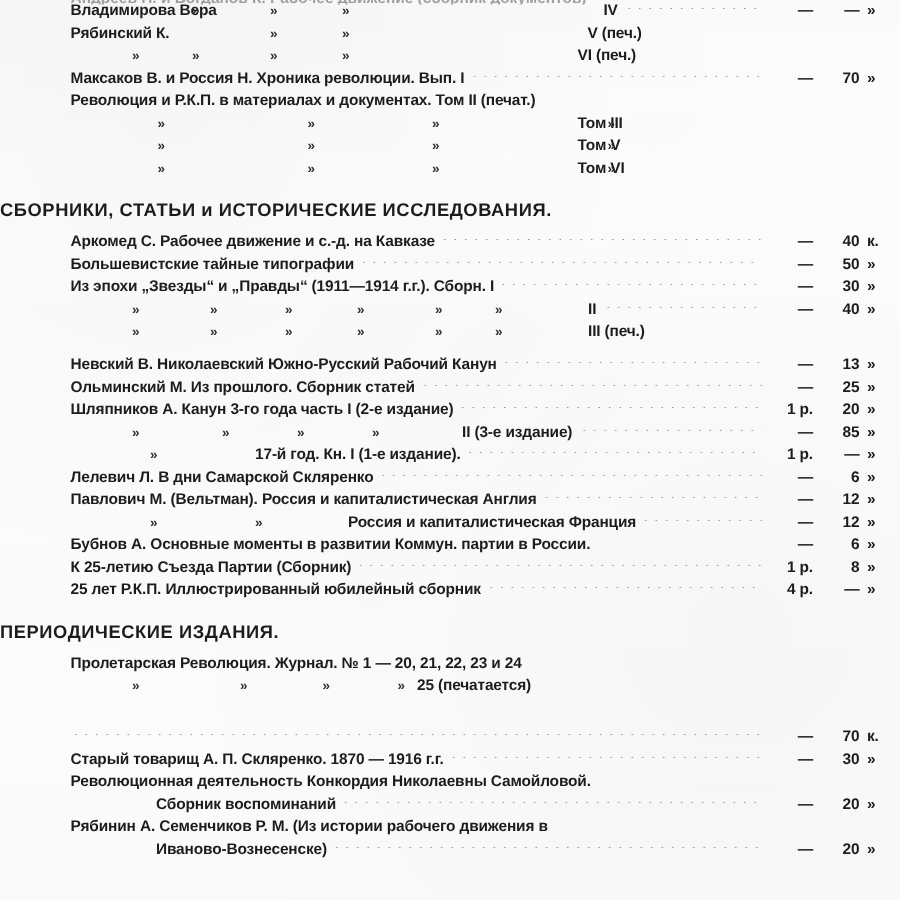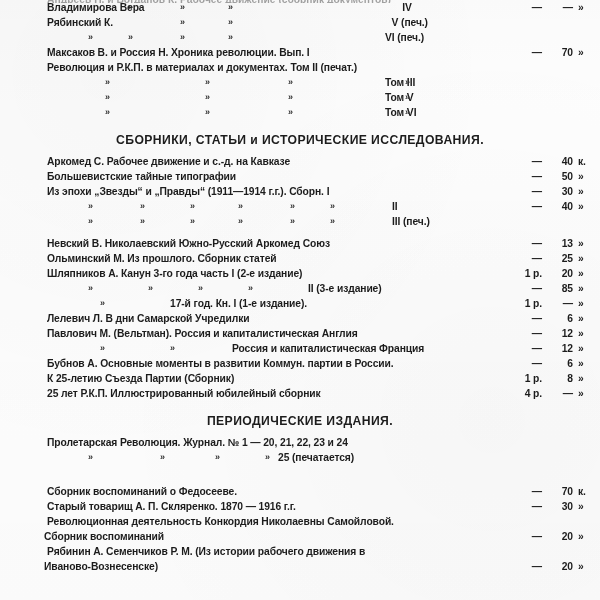--- a/index.html
+++ b/index.html
@@ -74,34 +74,34 @@
   .unit {
     flex: 0 0 22px;
     text-align: left;
     padding-left: 5px;
     font-weight: bold;
   }
   .pricecell-empty { flex: 0 0 82px; }
 
   
   .indent-0  { padding-left: 47px; }
-  .indent-2  { padding-left: 44px; }
+  .indent-2  { padding-left: 104px; }
   .indent-5  { padding-left: 170px; }
   .indent-7  { padding-left: 232px; }
   .ditto {
     position: absolute;
     font-size: 9px;
     font-weight: bold;
     color: #2e2e2e;
   }
   .rowwrap { position: relative; height: 15px; }
 
   
   .heading {
-    text-align: center;
+    text-align: left;
     font-size: 12.2px;
     font-weight: bold;
     letter-spacing: 0.4px;
     height: 15px;
     line-height: 15px;
     white-space: nowrap;
   }
 
   
   .cropped-top {
@@ -277,21 +277,21 @@
         <div class="line indent-0">
           <span style="flex: 0 0 305px;"></span>
           <span class="volume">III (печ.)</span>
           <span class="leader blank"></span>
           <span class="pricecell-empty"></span>
         </div>
       </div>
       <div style="height: 7px;"></div>
       <div class="rowwrap">
         <div class="line indent-0">
-          <span class="text">Невский В. Николаевский Южно-Русский Аркомед Союз</span>
+          <span class="text">Невский В. Николаевский Южно-Русский Рабочий Канун</span>
           <span class="leader"></span>
           <span class="rub">—</span>
           <span class="kop">13</span>
           <span class="unit">»</span>
         </div>
       </div>
       <div class="rowwrap">
         <div class="line indent-0">
           <span class="text">Ольминский М. Из прошлого. Сборник статей</span>
           <span class="leader"></span>
@@ -328,21 +328,21 @@
         <div class="line indent-5">
           <span class="text">17-й год. Кн. I (1-е издание).</span>
           <span class="leader"></span>
           <span class="rub">1 р.</span>
           <span class="kop">—</span>
           <span class="unit">»</span>
         </div>
       </div>
       <div class="rowwrap">
         <div class="line indent-0">
-          <span class="text">Лелевич Л. В дни Самарской Учредилки</span>
+          <span class="text">Лелевич Л. В дни Самарской Скляренко</span>
           <span class="leader"></span>
           <span class="rub">—</span>
           <span class="kop">6</span>
           <span class="unit">»</span>
         </div>
       </div>
       <div class="rowwrap">
         <div class="line indent-0">
           <span class="text">Павлович М. (Вельтман). Россия и капиталистическая Англия</span>
           <span class="leader"></span>
@@ -408,21 +408,20 @@
           <span style="flex: 0 0 231px;"></span>
           <span class="text">25 (печатается)</span>
           <span class="leader blank"></span>
           <span class="pricecell-empty"></span>
         </div>
       </div>
       <div style="height: 13px;"></div>
       <div style="height: 6px;"></div>
       <div class="rowwrap">
         <div class="line indent-0">
-          <span class="text">Сборник воспоминаний о Федосееве.</span>
           <span class="leader"></span>
           <span class="rub">—</span>
           <span class="kop">70</span>
           <span class="unit">к.</span>
         </div>
       </div>
       <div class="rowwrap">
         <div class="line indent-0">
           <span class="text">Старый товарищ А. П. Скляренко. 1870 — 1916 г.г.</span>
           <span class="leader"></span>

